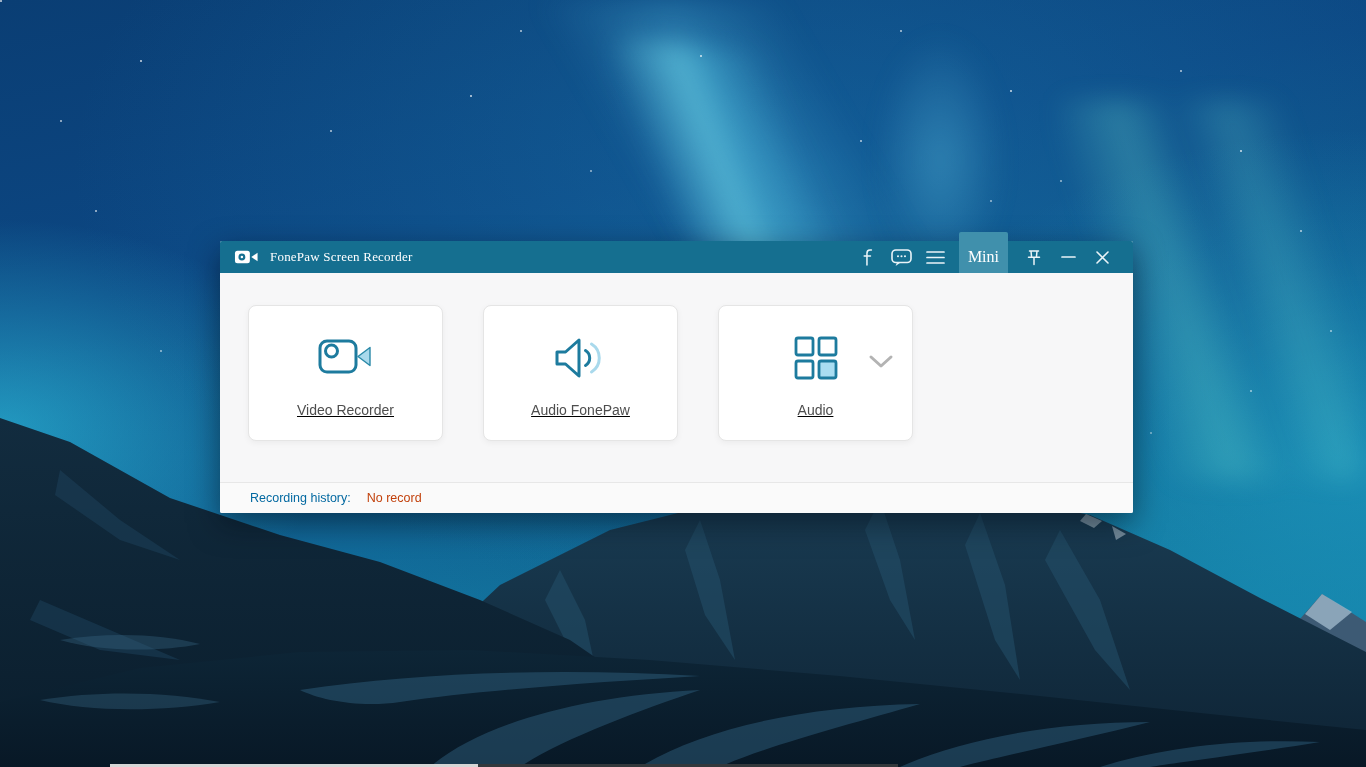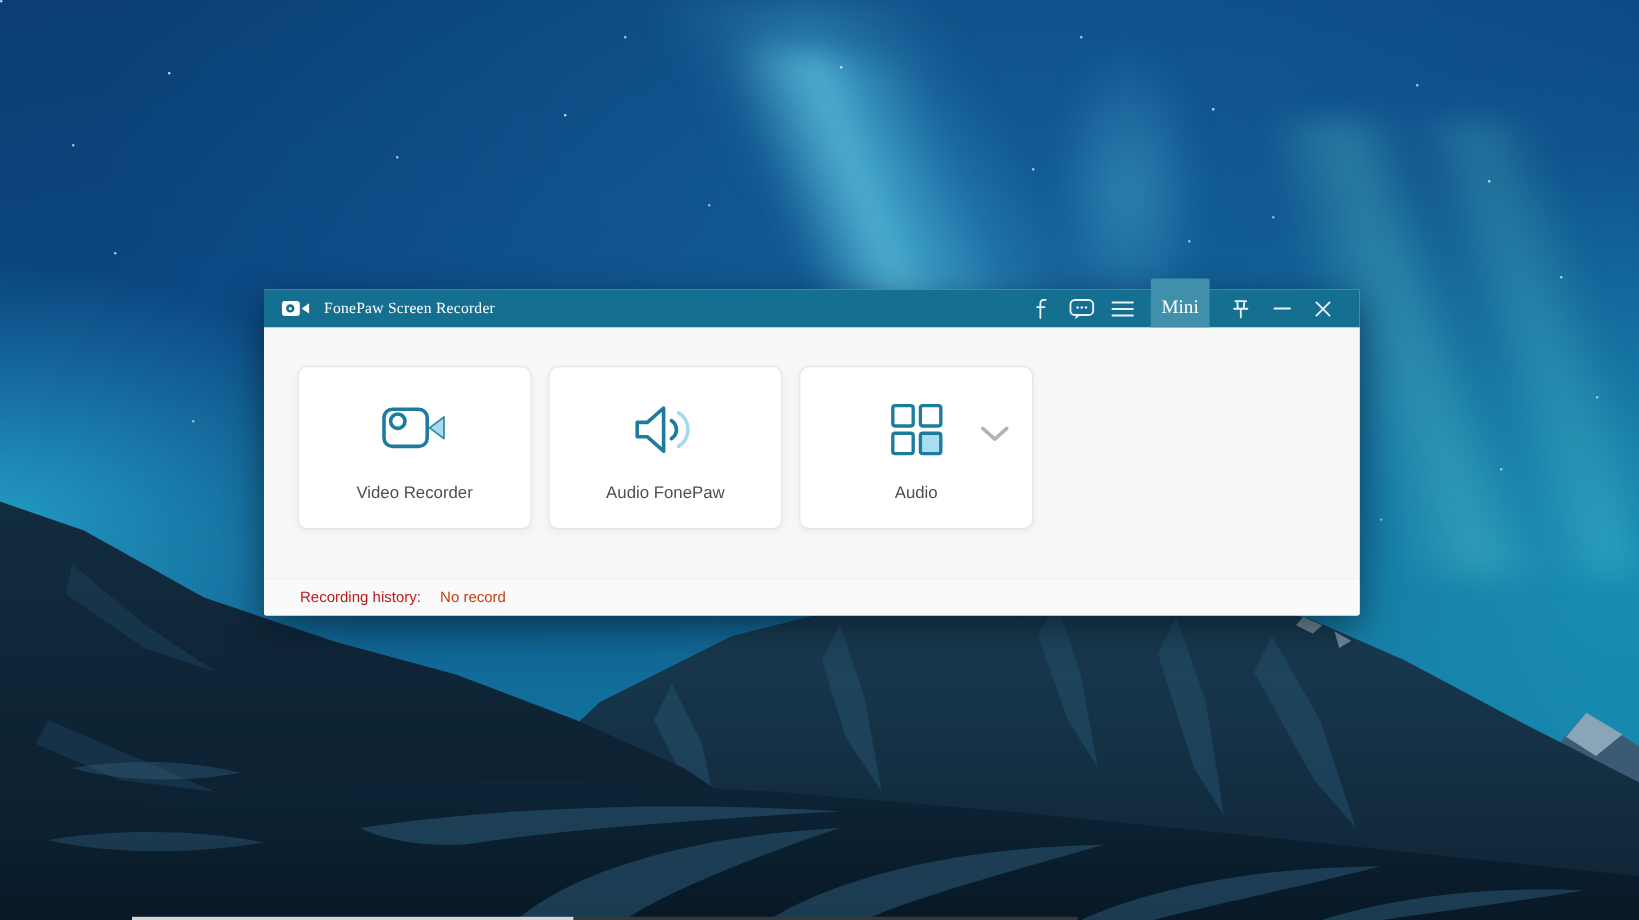--- a/index.html
+++ b/index.html
@@ -45,31 +45,31 @@
     border-radius:2px; box-shadow:0 10px 30px rgba(0,10,20,.5); background:#f7f7f8; }
   .titlebar { height:32px; background:#156f90; display:flex; align-items:center;
     padding:0 14px 0 14px; color:#fff; border-radius:2px 2px 0 0;font-family:Liberation Serif, serif; }
   .app-title { margin-left:11px; font-size:13px; letter-spacing:.2px; color:#fff; }
   .tb-spacer { flex:1; }
   .tb-btn { width:34px; height:28px; display:flex; align-items:center; justify-content:center; cursor:pointer; }
   .mini-btn { background:#4090ac; color:#fff; font-size:16px; padding:18px 9px; border-radius:2px;
     margin:0 9px 0 6px; cursor:pointer; line-height:14px; }
 
   .content { position:relative; height:209px; background:#f7f7f8; }
-  .cards { display:flex; gap:14px; padding:32px 28px 0 28px; }
+  .cards { display:flex; gap:40px; padding:32px 28px 0 28px;text-decoration:underline; }
   .card { width:195px; height:136px; background:#fff; border:1px solid #e5e5e5; border-radius:8px;
     box-shadow:0 2px 6px rgba(0,0,0,.05); display:flex; flex-direction:column; align-items:center;
     cursor:pointer; position:relative; }
   .card-iconbox { height:88px; display:flex; align-items:center; justify-content:center; margin-top:8px; }
   .card-label { font-size:14px; color:#4e4e4e; }
   .more-chevron { position:absolute; right:18px; top:48px; }
 
   .footer { height:31px; border-top:1px solid #e7e7e7; background:#fafafa; display:flex;
     align-items:center; padding-left:30px; border-radius:0 0 2px 2px; }
-  .footer-label { font-size:12.5px; color:#b91c1c; }
+  .footer-label { font-size:12.5px; color:#0369a1; }
   .footer-value { font-size:12.5px; color:#c2410c; margin-left:16px; }
 </style>
 </head>
 <body>
 
 <div class="desktop">
   <div class="aurora aurora-wide"></div>
   <div class="aurora aurora-main"></div>
   <div class="aurora aurora-plume"></div>
   <div class="aurora aurora-right"></div>

